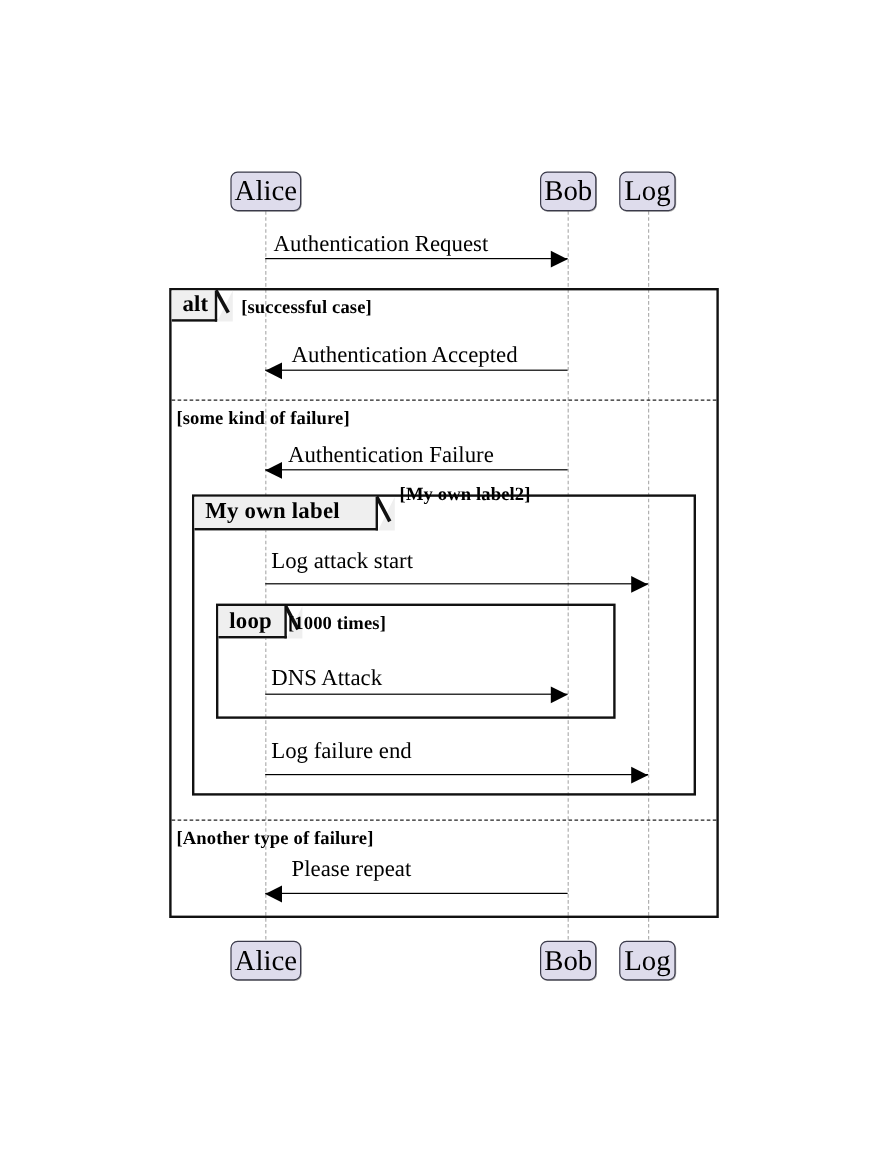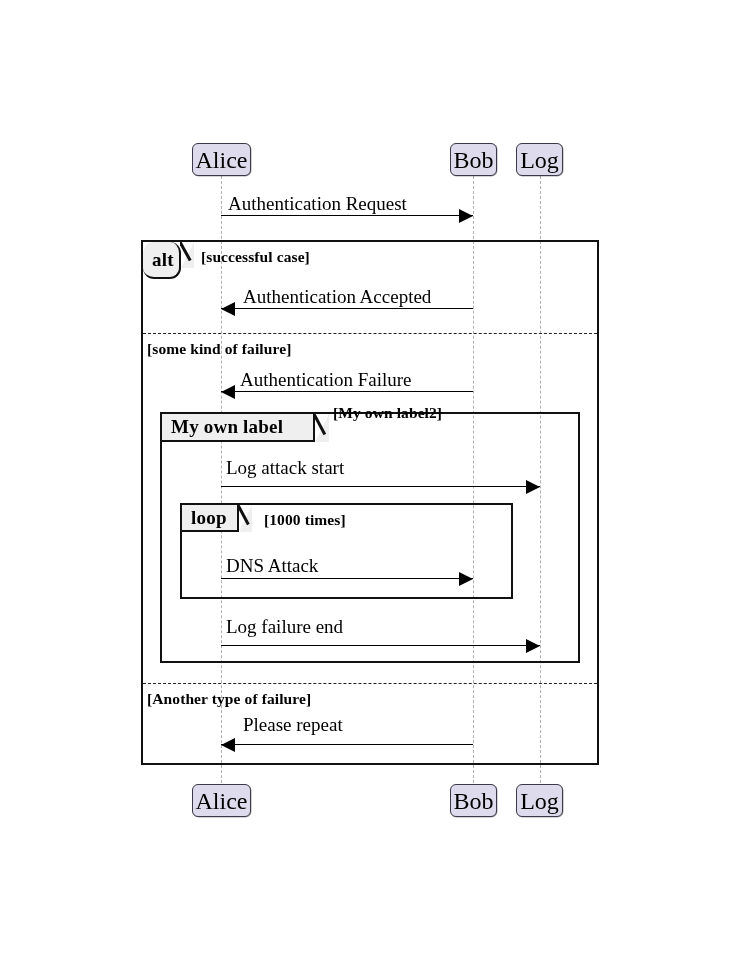--- a/index.html
+++ b/index.html
@@ -123,21 +123,21 @@
   </div>
   <div class="participant-box" style="left:516px; top:143px; width:47px; height:33px;">
     <span>Log</span>
   </div>
 
   <div class="msg-label" style="left:228px; top:193px;"><span>Authentication Request</span></div>
   <div class="msg-line" style="left:221px; top:215px; width:252px;"></div>
   <div class="arrow-head arrow-right" style="left:459px; top:209px;"></div>
 
   <div class="frame" style="left:141px; top:240px; width:458px; height:525px;"></div>
-  <div class="frame-label" style="left:143px; top:242px; width:38px; height:37px;border-radius:11px;">
+  <div class="frame-label" style="left:143px; top:242px; width:38px; height:26px;">
     <span>alt</span>
   </div>
   <div class="frame-label-notch" style="left:181px; top:242px; border-width:0 0 26px 13px; border-color:transparent transparent #EFEFEF transparent;"></div>
   <div style="position:absolute; left:180px; top:241px; width:16px; height:29px; overflow:hidden;">
     <div style="position:absolute; left:0; top:0; width:21px; height:1px; background:#111; transform-origin: 0 0; transform: rotate(61deg); box-shadow:0 0 0 1px #111;"></div>
   </div>
   <div class="guard" style="left:201px; top:248px;"><span>[successful case]</span></div>
 
   <div class="msg-label" style="left:243px; top:286px;"><span>Authentication Accepted</span></div>
   <div class="msg-line" style="left:221px; top:308px; width:252px;"></div>
@@ -165,21 +165,21 @@
   <div class="arrow-head arrow-right" style="left:526px; top:480px;"></div>
 
   <div class="frame" style="left:180px; top:503px; width:333px; height:96px;"></div>
   <div class="frame-label" style="left:182px; top:505px; width:57px; height:27px;text-align:center;">
     <span>loop</span>
   </div>
   <div class="frame-label-notch" style="left:239px; top:505px; border-width:0 0 27px 13px; border-color:transparent transparent #EFEFEF transparent;"></div>
   <div style="position:absolute; left:238px; top:504px; width:16px; height:30px; overflow:hidden;">
     <div style="position:absolute; left:0; top:0; width:22px; height:1px; background:#111; transform-origin: 0 0; transform: rotate(62deg); box-shadow:0 0 0 1px #111;"></div>
   </div>
-  <div class="guard" style="left:264px; top:511px;"><span>[1000 times]</span></div>
+  <div class="guard" style="left:240px; top:511px;"><span>[1000 times]</span></div>
 
   <div class="msg-label" style="left:226px; top:555px;"><span>DNS Attack</span></div>
   <div class="msg-line" style="left:221px; top:578px; width:252px;"></div>
   <div class="arrow-head arrow-right" style="left:459px; top:572px;"></div>
 
   <div class="msg-label" style="left:226px; top:616px;"><span>Log failure end</span></div>
   <div class="msg-line" style="left:221px; top:645px; width:319px;"></div>
   <div class="arrow-head arrow-right" style="left:526px; top:639px;"></div>
 
   <div class="separator" style="left:143px; top:683px; width:454px;"></div>

